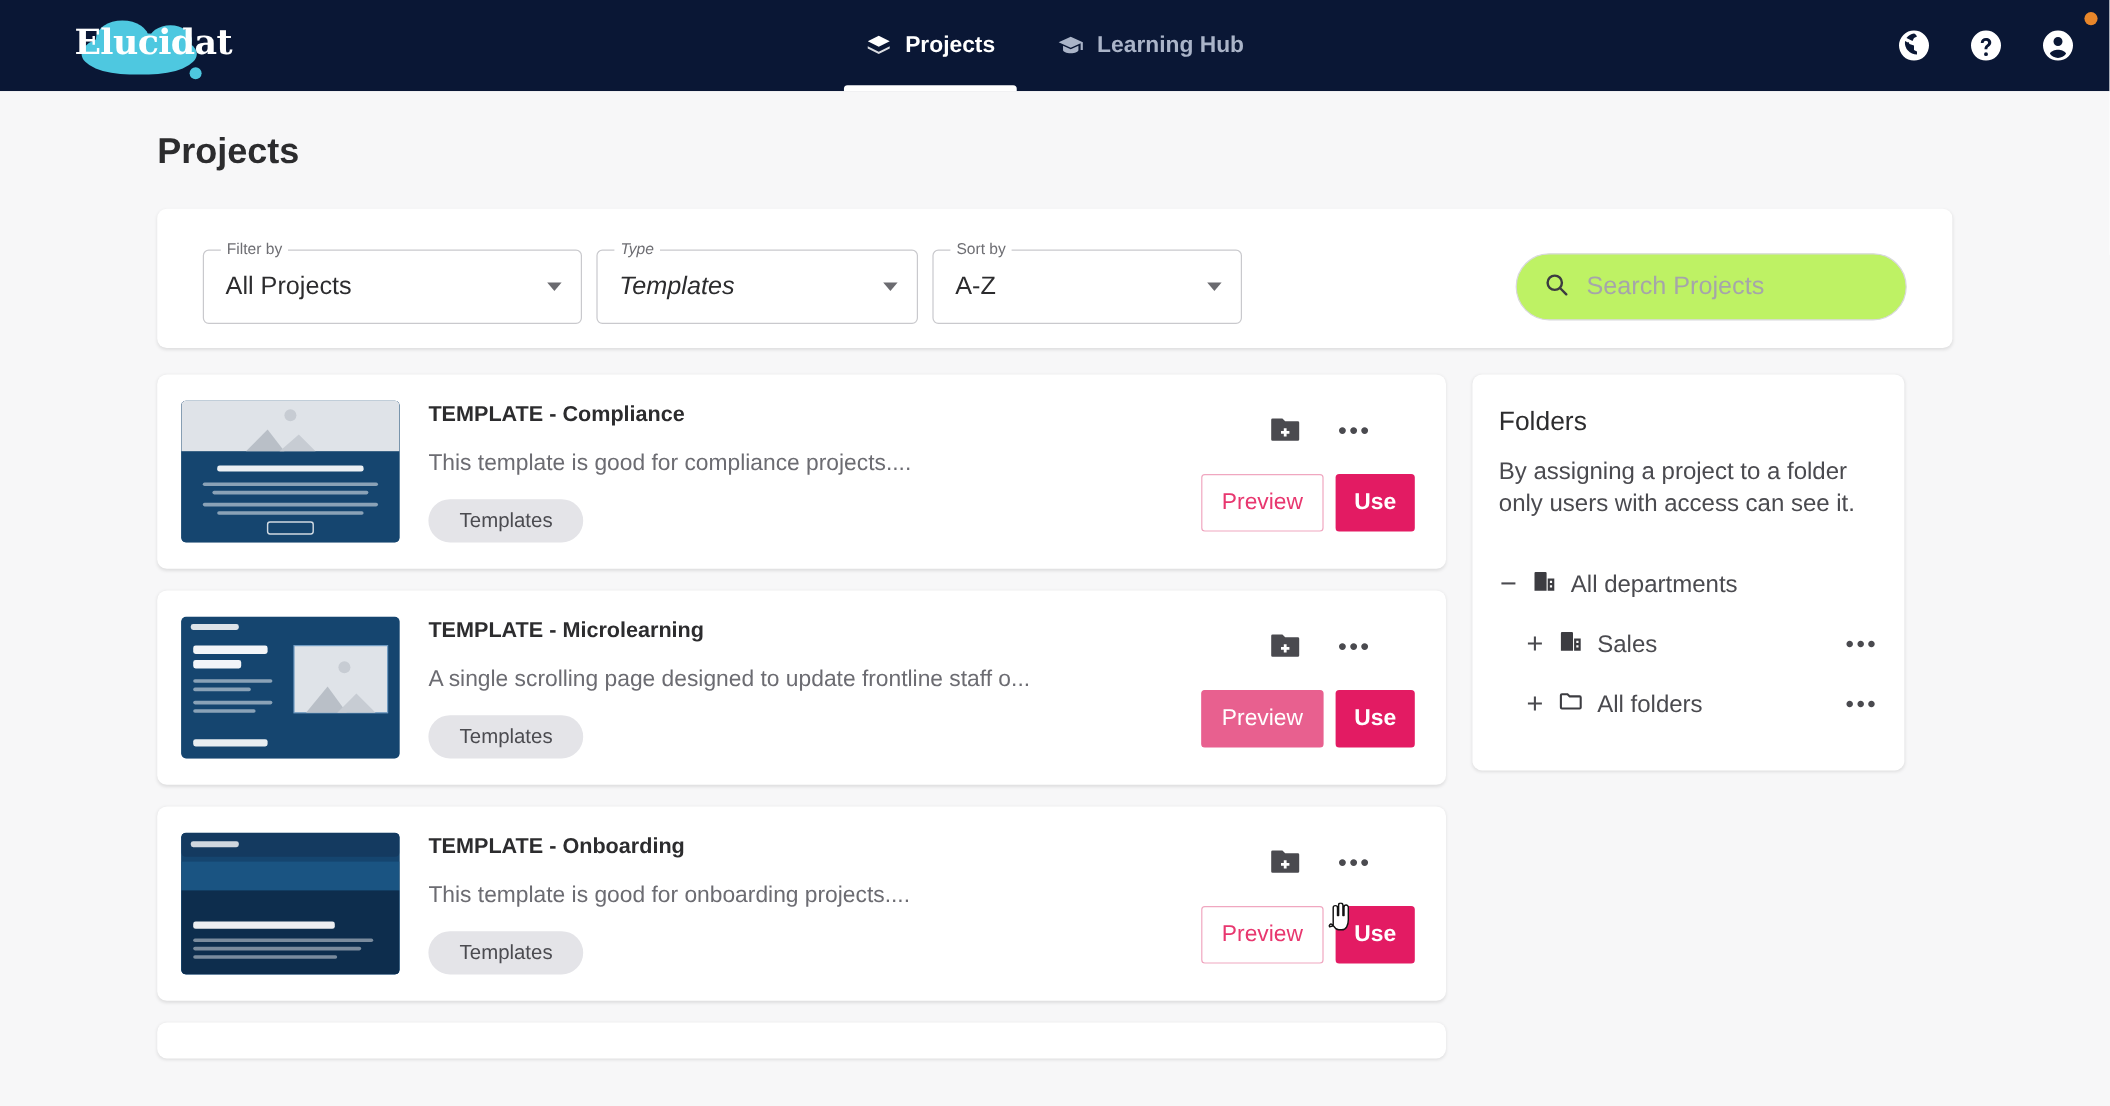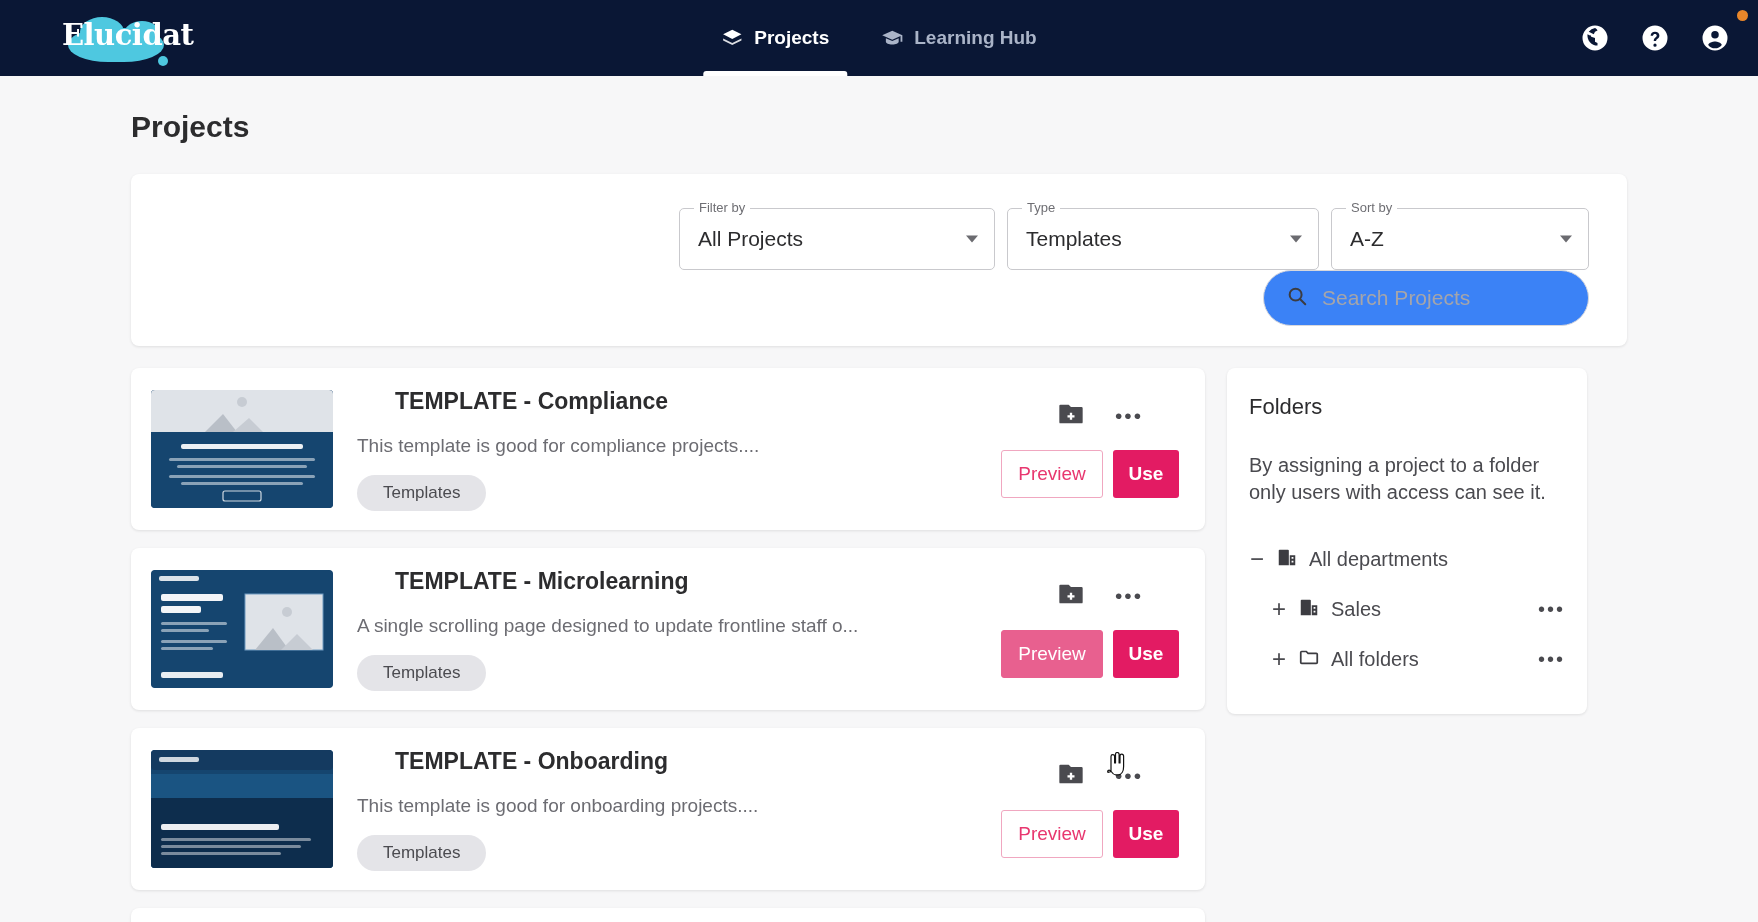--- a/index.html
+++ b/index.html
@@ -80,47 +80,47 @@
   }
 
   .content { margin: 30px 0 0 131px; width: 1500px; }
 
   
   .filterbar {
     background:#ffffff; border-radius: 8px;
     box-shadow: 0 1px 3px rgba(0,0,0,.10);
     padding: 34px 38px 20px 38px; width: 1496px;
   }
-  .filterrow { display: flex; align-items: flex-end; flex-direction: column; }
+  .filterrow { display: flex; align-items: center; }
   .selects { display: flex; gap: 12px; }
   .mui-select {
     position: relative; height: 62px; border: 1px solid #c9c9cd;
     border-radius: 5px; background:#fff; cursor: pointer;
     display:flex; align-items:center; padding: 0 18px;
   }
   .mui-select.w1 { width: 316px; }
-  .mui-select.w2 { width: 312px; }
+  .mui-select.w2 { width: 268px; font-style: italic; }
   .mui-select.w3 { width: 258px; }
   .mui-label {
     position: absolute; top: -9px; left: 14px;
     background:#ffffff; padding: 0 5px;
     font-size: 13px; color: #6e6e73;
   }
   .mui-value { font-size: 21px; color: #2c2c2e; }
   .mui-caret {
     position:absolute; right: 16px; top: 50%; transform: translateY(-50%);
     width: 0; height: 0; border-left: 6px solid transparent;
     border-right: 6px solid transparent; border-top: 7px solid #6b6b70;
   }
 
   .search-wrap {
     margin-left: auto; width: 326px; height: 56px;
     border: 1px solid #d8d8dc; border-radius: 30px;
     display: flex; align-items: center; gap: 14px; padding: 0 22px;
-    background:#3b82f6;
+    background:#bef264;
   }
   .search-input {
     border: none; outline: none; font-size: 21px; color:#2c2c2e;
     width: 100%; font-family: "Liberation Sans", sans-serif; background: transparent;
   }
   .search-input::placeholder { color: #a5a5aa; }
 
   .count-row {
     display:flex; justify-content:flex-end;
     margin-top: 24px; padding-right: 4px;
@@ -136,21 +136,21 @@
     box-shadow: 0 1px 3px rgba(0,0,0,.10);
     height: 162px; margin-bottom: 18px;
     display: flex; align-items: center; padding: 0 22px 0 20px;
     position: relative;
   }
   .thumb {
     width: 182px; height: 118px; border-radius: 4px;
     overflow: hidden; flex-shrink: 0; background:#15456f;
   }
   .card-body { margin-left: 24px; flex: 1; min-width: 0; }
-  .card-title { font-size: 23px; font-weight: 700; color:#2c2c2e;margin-left:38px; }
+  .card-title { font-size: 18px; font-weight: 700; color:#2c2c2e; }
   .card-desc { font-size: 19px; color:#6c6c72; margin-top: 20px; }
   .chip {
     display:inline-block; margin-top: 18px;
     background:#e4e4e8; color:#4b4b50; font-size: 17px;
     border-radius: 20px; padding: 8px 26px;
   }
 
   .card-actions {
     position: absolute; right: 26px; top: 0; height: 100%;
     display: flex; flex-direction: column; align-items: flex-end;
@@ -176,21 +176,21 @@
     width: 24px; height: 28px; pointer-events:none;
   }
 
   
   .folders {
     width: 360px; background:#ffffff; border-radius: 8px;
     box-shadow: 0 1px 3px rgba(0,0,0,.10);
     padding: 26px 22px 30px 22px; align-self: flex-start;
   }
   .folders-title { font-size: 22px; font-weight: 400; color:#2c2c2e; }
-  .folders-desc { font-size: 20px; color:#4a4a4f; margin-top: 32px; line-height: 1.35; }
+  .folders-desc { font-size: 20px; color:#4a4a4f; margin-top: 16px; line-height: 1.35; }
   .tree { margin-top: 28px; }
   .tree-row {
     display:flex; align-items:center; gap: 11px;
     height: 50px; cursor: pointer; font-size: 20px; color:#4a4a4f;
   }
   .tree-row.child { padding-left: 22px; }
   .tw { width: 16px; text-align:center; color:#4a4a4f; font-size: 24px; flex-shrink:0; }
   .tree-dots { margin-left:auto; color:#4a4a4f; letter-spacing: 2px; font-size: 20px; }
   .dots { color:#4a4a4f; letter-spacing: 2px; font-size: 21px; cursor: pointer; }
 

